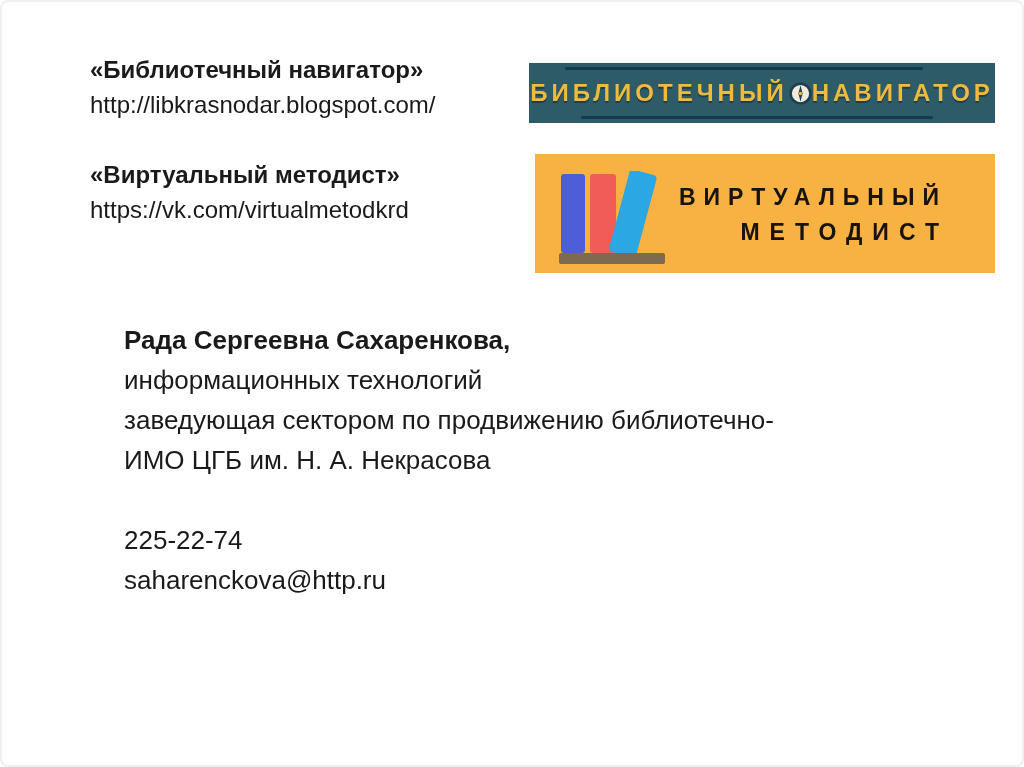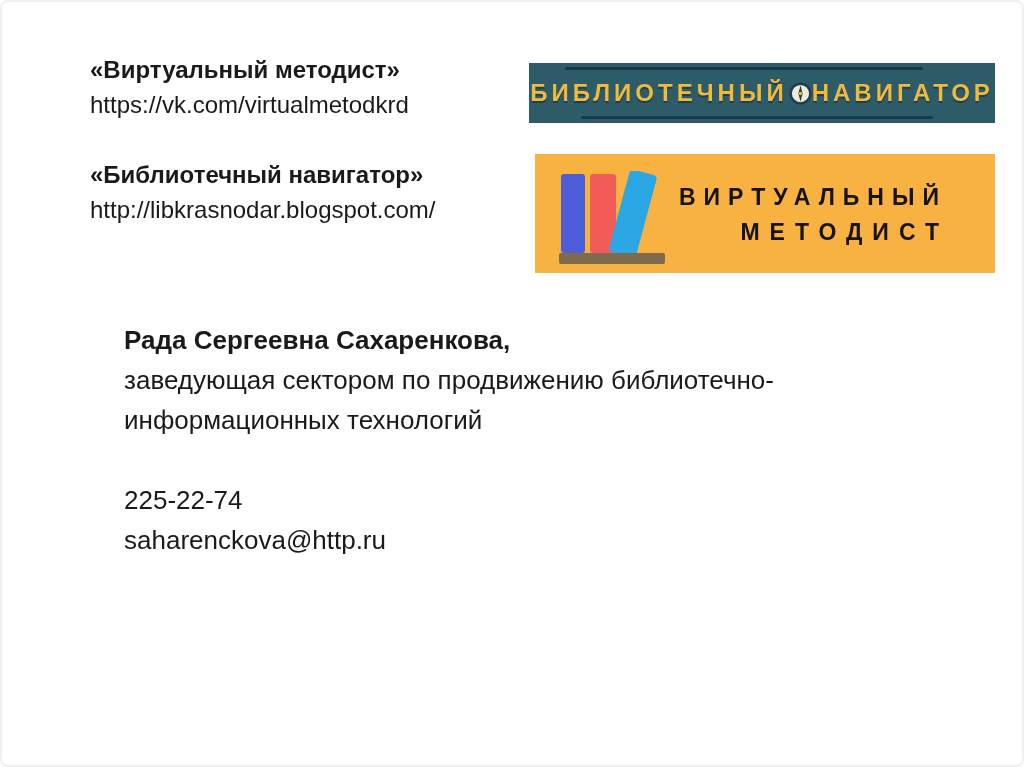--- a/index.html
+++ b/index.html
@@ -112,26 +112,26 @@
   .contact .name { font-weight: bold; }
   .contact .phone-group { margin-top: 40px; }
 </style>
 </head>
 <body>
 
 <div class="slide">
 
   <div class="links">
     <div class="link-group">
+      <div class="link-title">«Библиотечный навигатор»</div>
+      <div class="link-url">http://libkrasnodar.blogspot.com/</div>
+    </div>
+    <div class="link-group">
       <div class="link-title">«Виртуальный методист»</div>
       <div class="link-url">https://vk.com/virtualmetodkrd</div>
-    </div>
-    <div class="link-group">
-      <div class="link-title">«Библиотечный навигатор»</div>
-      <div class="link-url">http://libkrasnodar.blogspot.com/</div>
     </div>
   </div>
 
   <div class="banner-navigator">
     <div class="nav-rule top"></div>
     <div class="nav-line1">БИБЛИОТЕЧНЫЙ</div>
     <div class="nav-line2">
       <svg class="compass" width="23" height="23" viewBox="0 0 24 24" aria-hidden="true">
         <circle cx="12" cy="12" r="10.3" fill="var(--compass-face, #f2ebd9)" stroke="var(--compass-ring, #1c3e50)" stroke-width="2.6"></circle>
         <polygon points="12,3.5 14.2,12 12,20.5 9.8,12" fill="var(--compass-ring, #1c3e50)"></polygon>
@@ -150,21 +150,22 @@
       <rect class="bk-shelf" x="0" y="82" width="106" height="11" rx="2"></rect>
     </svg>
     <div class="vm-text">
       <div class="vm-line1">ВИРТУАЛЬНЫЙ</div>
       <div class="vm-line2">МЕТОДИСТ</div>
     </div>
   </div>
 
   <div class="contact">
     <p class="name">Рада Сергеевна Сахаренкова,</p>
+    <p>информационных технологий</p>
     <p>заведующая сектором по продвижению библиотечно-</p>
-    <p>информационных технологий</p>
+    <p>ИМО ЦГБ им. Н. А. Некрасова</p>
     <div class="phone-group">
       <p>225-22-74</p>
       <p>saharenckova@http.ru</p>
     </div>
   </div>
 
 </div>
 
 </body></html>

